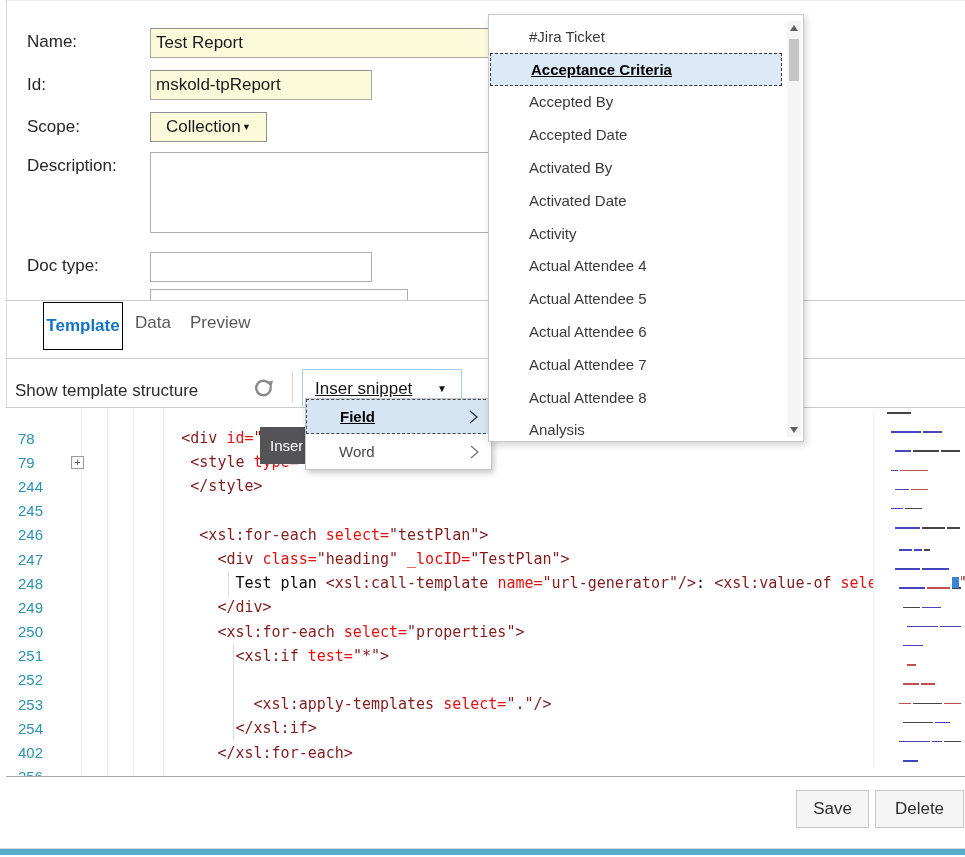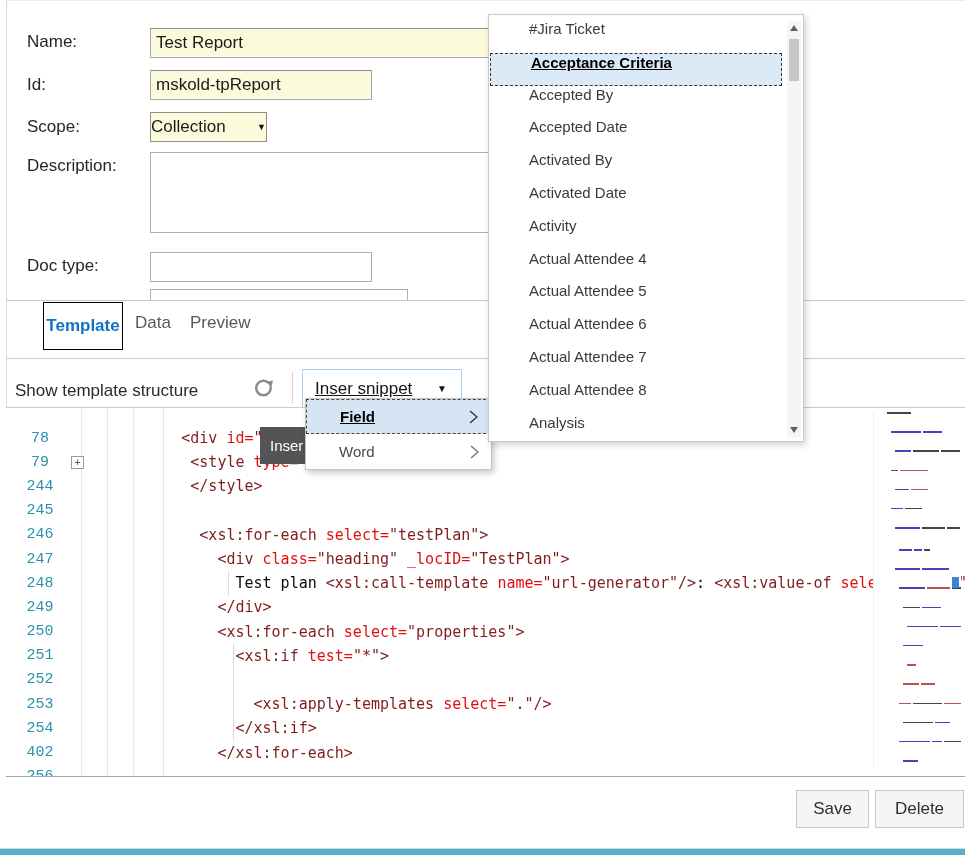--- a/index.html
+++ b/index.html
@@ -8,53 +8,53 @@
   .abs{position:absolute;}
   .hline{position:absolute;height:1px;background:#cbcbcb;}
   .vline{position:absolute;width:1px;background:#d9d9d9;}
   
   .flabel{position:absolute;left:27px;font-size:17px;color:#262626;}
   .yellow-input{position:absolute;background:#fbfbdc;border:1px solid #a9a9a9;border-top-color:#8f8f8f;
       font-family:inherit;font-size:17px;color:#1a1a1a;padding:2px 5px;box-sizing:border-box;outline:none;}
   .white-input{position:absolute;background:#fff;border:1px solid #aeaeae;font-family:inherit;
       font-size:17px;color:#1a1a1a;padding:2px 5px;box-sizing:border-box;outline:none;}
   .scope-select{position:absolute;background:#fbfbdc;border:1px solid #8f8f8f;display:flex;
-      align-items:center;justify-content:space-between;padding:0 0;box-sizing:border-box;cursor:pointer;}
+      align-items:center;justify-content:space-between;padding:0 15px;box-sizing:border-box;cursor:pointer;}
   .scope-select .txt{font-size:17px;color:#1a1a1a;}
   .caret{font-size:9px;color:#111;line-height:1;}
   
   .tab{position:absolute;font-size:17px;color:#595959;cursor:pointer;}
   .tab-active-box{position:absolute;border:1px solid #000;display:flex;align-items:center;justify-content:center;box-sizing:border-box;}
   .tab-active-box .lbl{font-size:17px;font-weight:bold;color:#1173c7;}
   
   .tb-text{position:absolute;font-size:17px;color:#2b2b2b;}
   .snippet-box{position:absolute;border:1px solid #a9cded;display:flex;align-items:center;
       justify-content:space-between;padding:0 14px 0 12px;box-sizing:border-box;cursor:pointer;background:#fff;}
   .snippet-box .lbl{font-size:17px;color:#141414;text-decoration:underline;}
   
   #editor{position:absolute;left:6px;top:408px;width:959px;height:368px;overflow:hidden;background:#fff;}
   .crow{display:flex;height:24.2px;align-items:center;}
-  .cnum{width:44px;text-align:center;font-family:Liberation Mono, monospace;
+  .cnum{width:44px;text-align:left;font-family:Liberation Sans, sans-serif;
         font-size:15px;color:#2b91af;flex:none;}
   .cfold{width:38px;flex:none;display:flex;align-items:center;}
   .foldbox{width:13px;height:13px;margin-left:9px;border:1px solid #9a9a9a;background:#fff;color:#555;
         font-size:11px;line-height:11px;text-align:center;box-sizing:border-box;cursor:pointer;}
   .ctext{flex:1;white-space:pre;overflow:hidden;font-family:"DejaVu Sans Mono","Liberation Mono",monospace;font-size:15px;}
   .cb{color:#7f1d1d;} .cr{color:#e01010;} .ck{color:#0a0a0a;}
   .guide{position:absolute;width:1px;background:#e8e8e8;}
   
   #minimap{position:absolute;left:873px;top:412px;width:87px;height:356px;background:#fff;overflow:hidden;
         border-left:1px solid #f0f0f0;z-index:5;cursor:pointer;}
   .mrow{white-space:nowrap;}
   .mrow span{display:inline-block;height:1.5px;vertical-align:top;}
   
   #field-list{position:absolute;left:488px;top:14px;width:316px;height:428px;background:#fff;
         border:1px solid #c9c9c9;box-shadow:2px 3px 7px rgba(0,0,0,.18);z-index:40;box-sizing:border-box;overflow:hidden;}
   .dd-items{position:absolute;left:0;top:5px;right:21px;}
-  .dd-item{height:32.8px;display:flex;align-items:flex-start;padding-left:40px;font-size:15px;color:#3a3a3a;cursor:pointer;}
+  .dd-item{height:32.8px;display:flex;align-items:center;padding-left:40px;font-size:15px;color:#3a3a3a;cursor:pointer;}
   .dd-item.selected{background:#dce9f6;border:1px dashed #333;box-sizing:border-box;margin-left:1px;}
   .dd-item.selected span{font-weight:bold;text-decoration:underline;color:#000;}
   .dd-scroll{position:absolute;top:6px;right:2px;width:14px;height:416px;background:#f5f5f5;}
   .dd-thumb{position:absolute;left:2px;top:18px;width:10px;height:42px;background:#c6c6c6;cursor:pointer;}
   .tri-up{position:absolute;left:3px;top:4px;width:0;height:0;border-left:4px solid transparent;
         border-right:4px solid transparent;border-bottom:6px solid #606060;cursor:pointer;}
   .tri-down{position:absolute;left:3px;bottom:4px;width:0;height:0;border-left:4px solid transparent;
         border-right:4px solid transparent;border-top:6px solid #606060;cursor:pointer;}
   
   #snippet-menu{position:absolute;left:305px;top:398px;width:185px;background:#fff;border:1px solid #c6c6c6;

